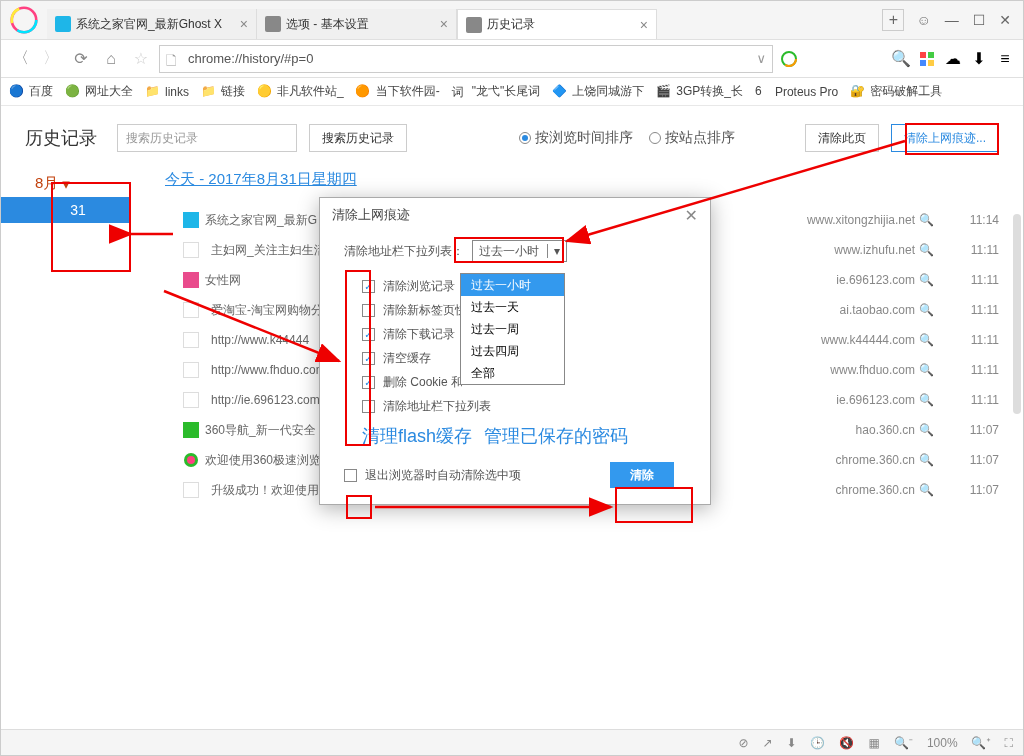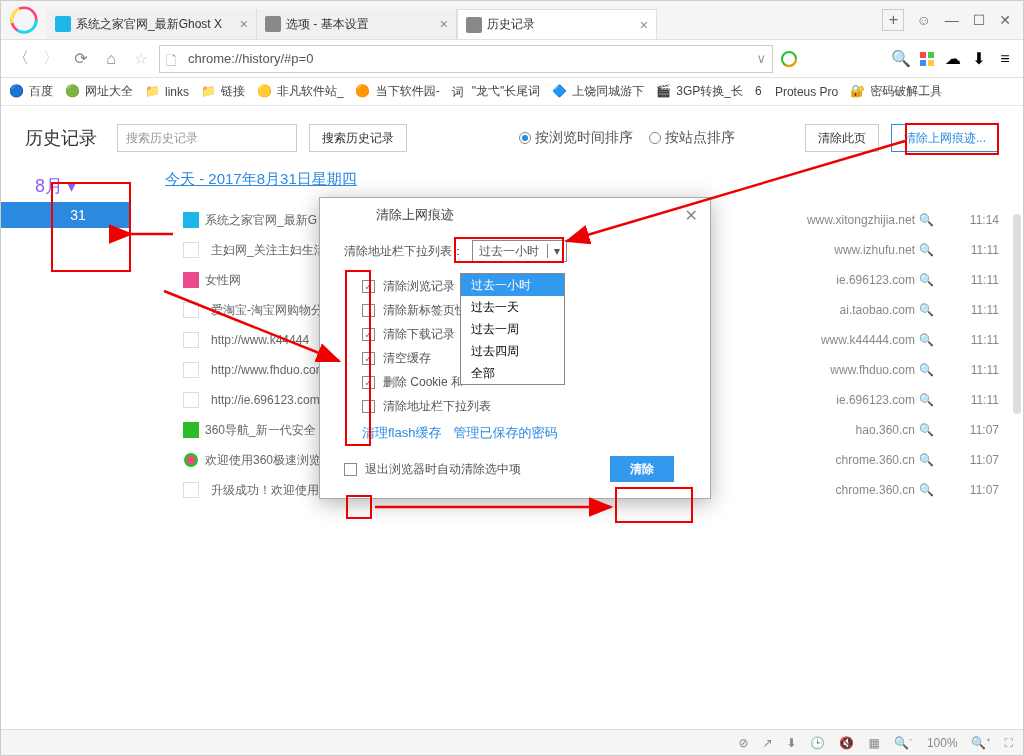--- a/index.html
+++ b/index.html
@@ -38,52 +38,52 @@
 .search-box { width: 180px; height: 28px; border: 1px solid #ccc; padding: 0 8px; font-size: 12px; color: #999; display: flex; align-items: center; }
 .hbtn { height: 28px; padding: 0 12px; border: 1px solid #ccc; font-size: 12px; display: flex; align-items: center; cursor: pointer; background: #fff; color: #333; }
 .hbtn.clear-traces { color: #2b8ae0; border-color: #2b8ae0; }
 .radio-group { display: flex; gap: 16px; margin-left: 100px; font-size: 14px; color: #555; }
 .radio-item { display: flex; align-items: center; gap: 4px; }
 .radio-dot { width: 12px; height: 12px; border: 1px solid #888; border-radius: 50%; display: flex; align-items: center; justify-content: center; }
 .radio-dot.checked::after { content: ''; width: 6px; height: 6px; background: #2b8ae0; border-radius: 50%; }
 
 .history-body { display: flex; }
 .sidebar { width: 140px; }
-.month-sel { color: #8b5cf6; font-size: 18px; padding: 4px 10px; display: flex; align-items: center; gap: 4px; cursor: pointer; }
+.month-sel { color: #c2410c; font-size: 15px; padding: 4px 10px; display: flex; align-items: center; gap: 4px; cursor: pointer; }
 .day-badge { width: 130px; height: 26px; background: #2b8ae0; color: #fff; font-size: 14px; display: flex; align-items: center; justify-content: center; margin-left: -24px; padding-left: 24px; }
 
 .history-list { flex: 1; }
 .date-head { color: #2b8ae0; font-size: 15px; margin-bottom: 16px; text-decoration: underline; }
 .hist-row { display: flex; align-items: center; height: 30px; font-size: 12px; color: #555; }
 .row-check { width: 18px; }
 .row-fav { width: 16px; height: 16px; margin-right: 6px; border: 1px solid #ddd; }
 .row-title { flex: 1; color: #666; white-space: nowrap; overflow: hidden; text-overflow: ellipsis; }
 .row-domain { width: 150px; text-align: right; color: #888; }
 .row-search { width: 24px; text-align: center; color: #bbb; }
 .row-time { width: 60px; text-align: right; color: #888; }
 
 .scrollbar { position: absolute; right: 2px; top: 108px; width: 8px; height: 200px; background: #ddd; border-radius: 4px; }
 
 .statusbar { position: absolute; bottom: 0; left: 0; right: 0; height: 26px; background: #f5f5f5; border-top: 1px solid #ddd; display: flex; align-items: center; justify-content: flex-end; padding: 0 10px; gap: 14px; color: #888; font-size: 12px; }
 .statusbar span { cursor: pointer; }
 
 
 .dialog { position: absolute; left: 318px; top: 196px; width: 392px; background: #fff; border: 1px solid #aaa; box-shadow: 0 4px 20px rgba(0,0,0,0.3); z-index: 10; }
-.dlg-title { height: 34px; display: flex; align-items: center; justify-content: space-between; padding: 0 12px; font-size: 13px; color: #444; margin-left: 44px; }
+.dlg-title { height: 34px; display: flex; align-items: center; justify-content: space-between; padding: 0 12px; font-size: 13px; color: #444; }
 .dlg-close { cursor: pointer; color: #888; font-size: 16px; }
 .dlg-body { padding: 8px 24px 16px; font-size: 12px; color: #555; }
 .dlg-row1 { display: flex; align-items: center; gap: 8px; margin-bottom: 12px; }
 .time-select { width: 95px; height: 22px; border: 1px solid #888; display: flex; align-items: center; padding: 0 6px; justify-content: space-between; cursor: pointer; }
 .time-select .caret { border-left: 1px solid #888; padding-left: 6px; }
 .chk-list { margin-left: 18px; }
 .chk-row { display: flex; align-items: center; gap: 8px; height: 24px; }
 .chk { width: 13px; height: 13px; border: 1px solid #888; display: flex; align-items: center; justify-content: center; font-size: 10px; color: #2b8ae0; }
 .chk.on::after { content: '✓'; }
 .dlg-links { margin: 6px 0 12px 18px; display: flex; gap: 12px; }
-.dlg-links a { color: #2b8ae0; font-size: 13px; text-decoration: none; }
+.dlg-links a { color: #2b8ae0; font-size: 18px; text-decoration: none; }
 .dlg-foot { display: flex; align-items: center; justify-content: space-between; margin-top: 14px; padding-right: 12px; }
 .auto-row { display: flex; align-items: center; gap: 8px; }
 .btn-primary { width: 64px; height: 26px; background: #3399ee; color: #fff; border: none; font-size: 12px; cursor: pointer; display:flex;align-items:center;justify-content:center;font-weight:bold;}
 
 .dropdown-menu { position: absolute; left: 459px; top: 272px; width: 105px; background: #fff; border: 1px solid #888; z-index: 11; font-size: 12px; }
 .dd-item { height: 22px; display: flex; align-items: center; padding: 0 10px; cursor: pointer; }
 .dd-item.sel { background: #3399ee; color: #fff; }
 
 
 .redbox { position: absolute; border: 2px solid #e00; z-index: 20; pointer-events: none; }

